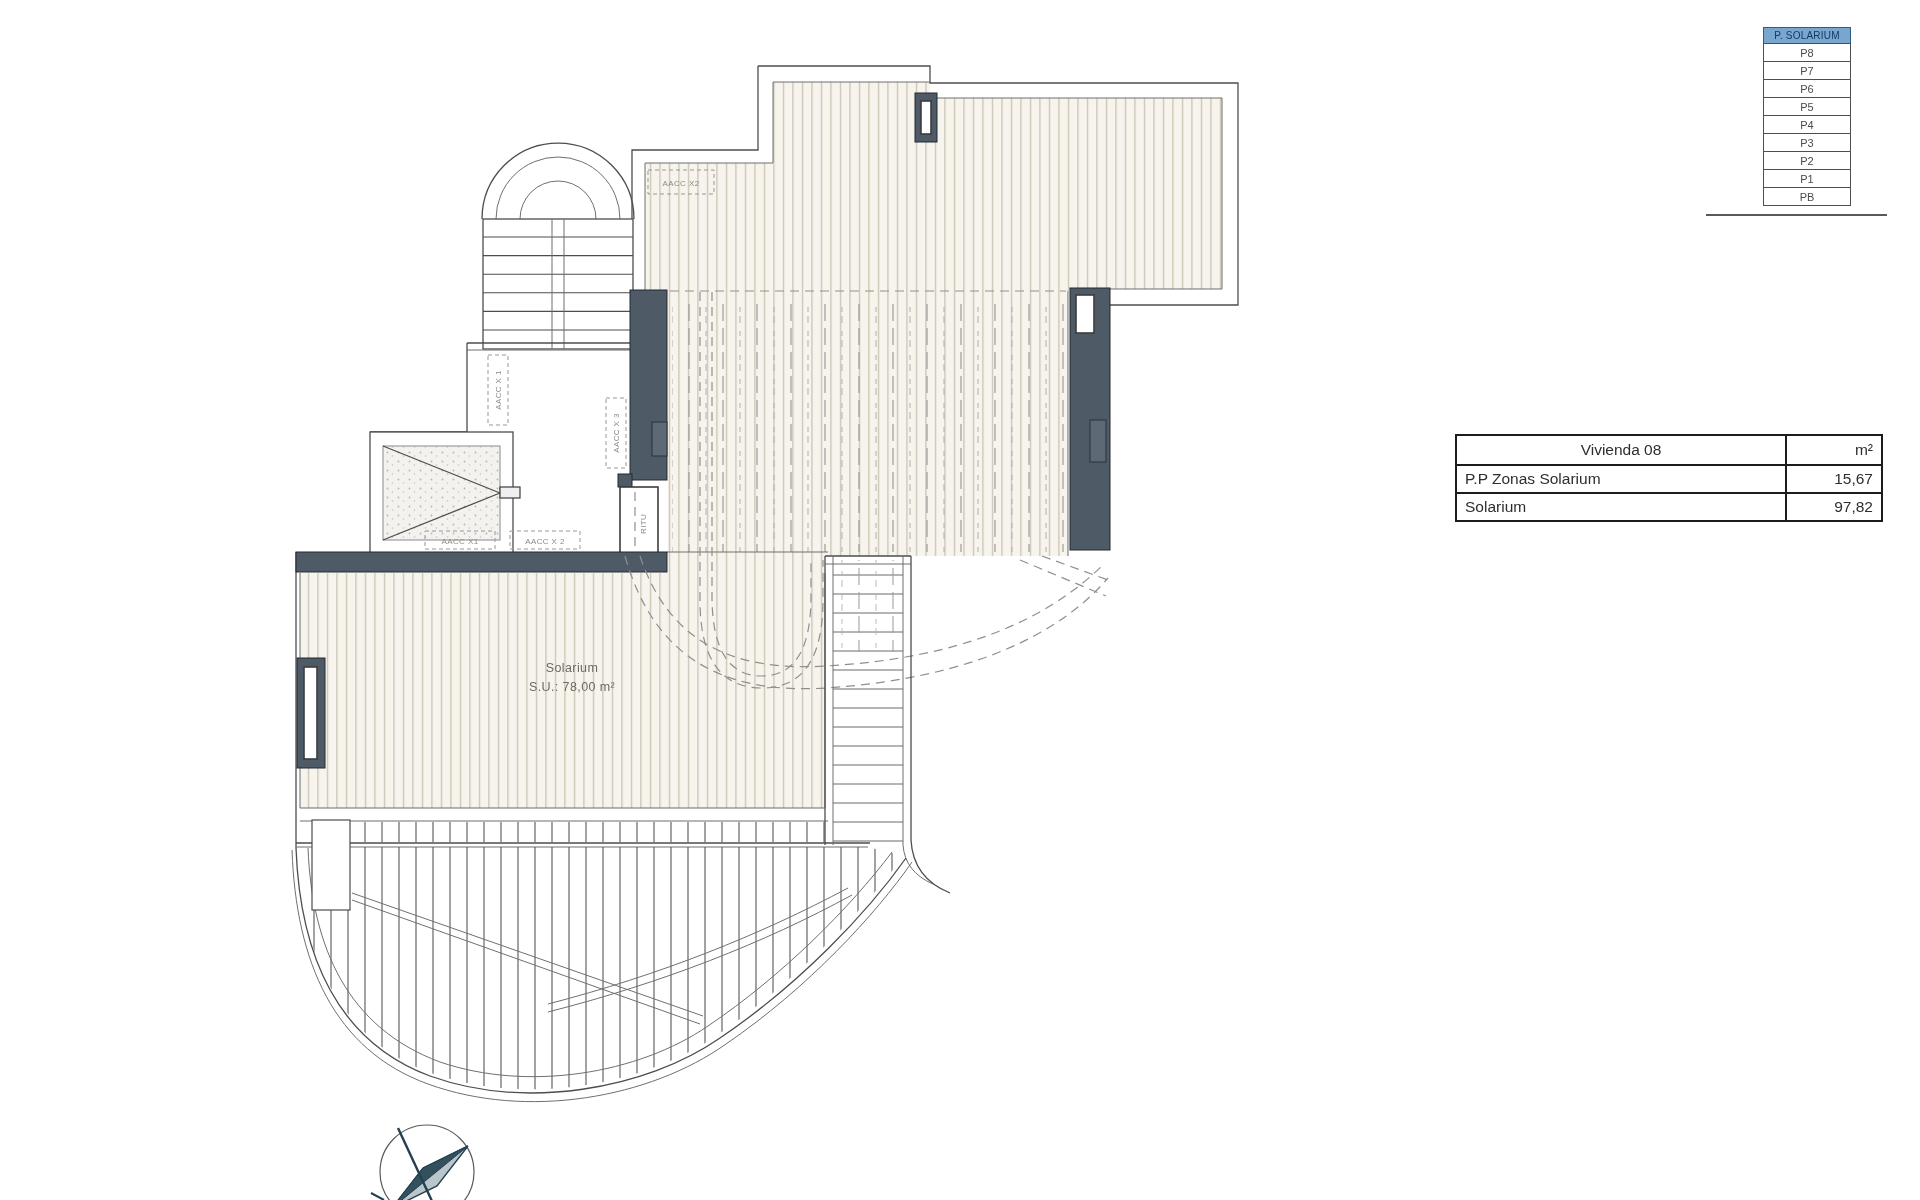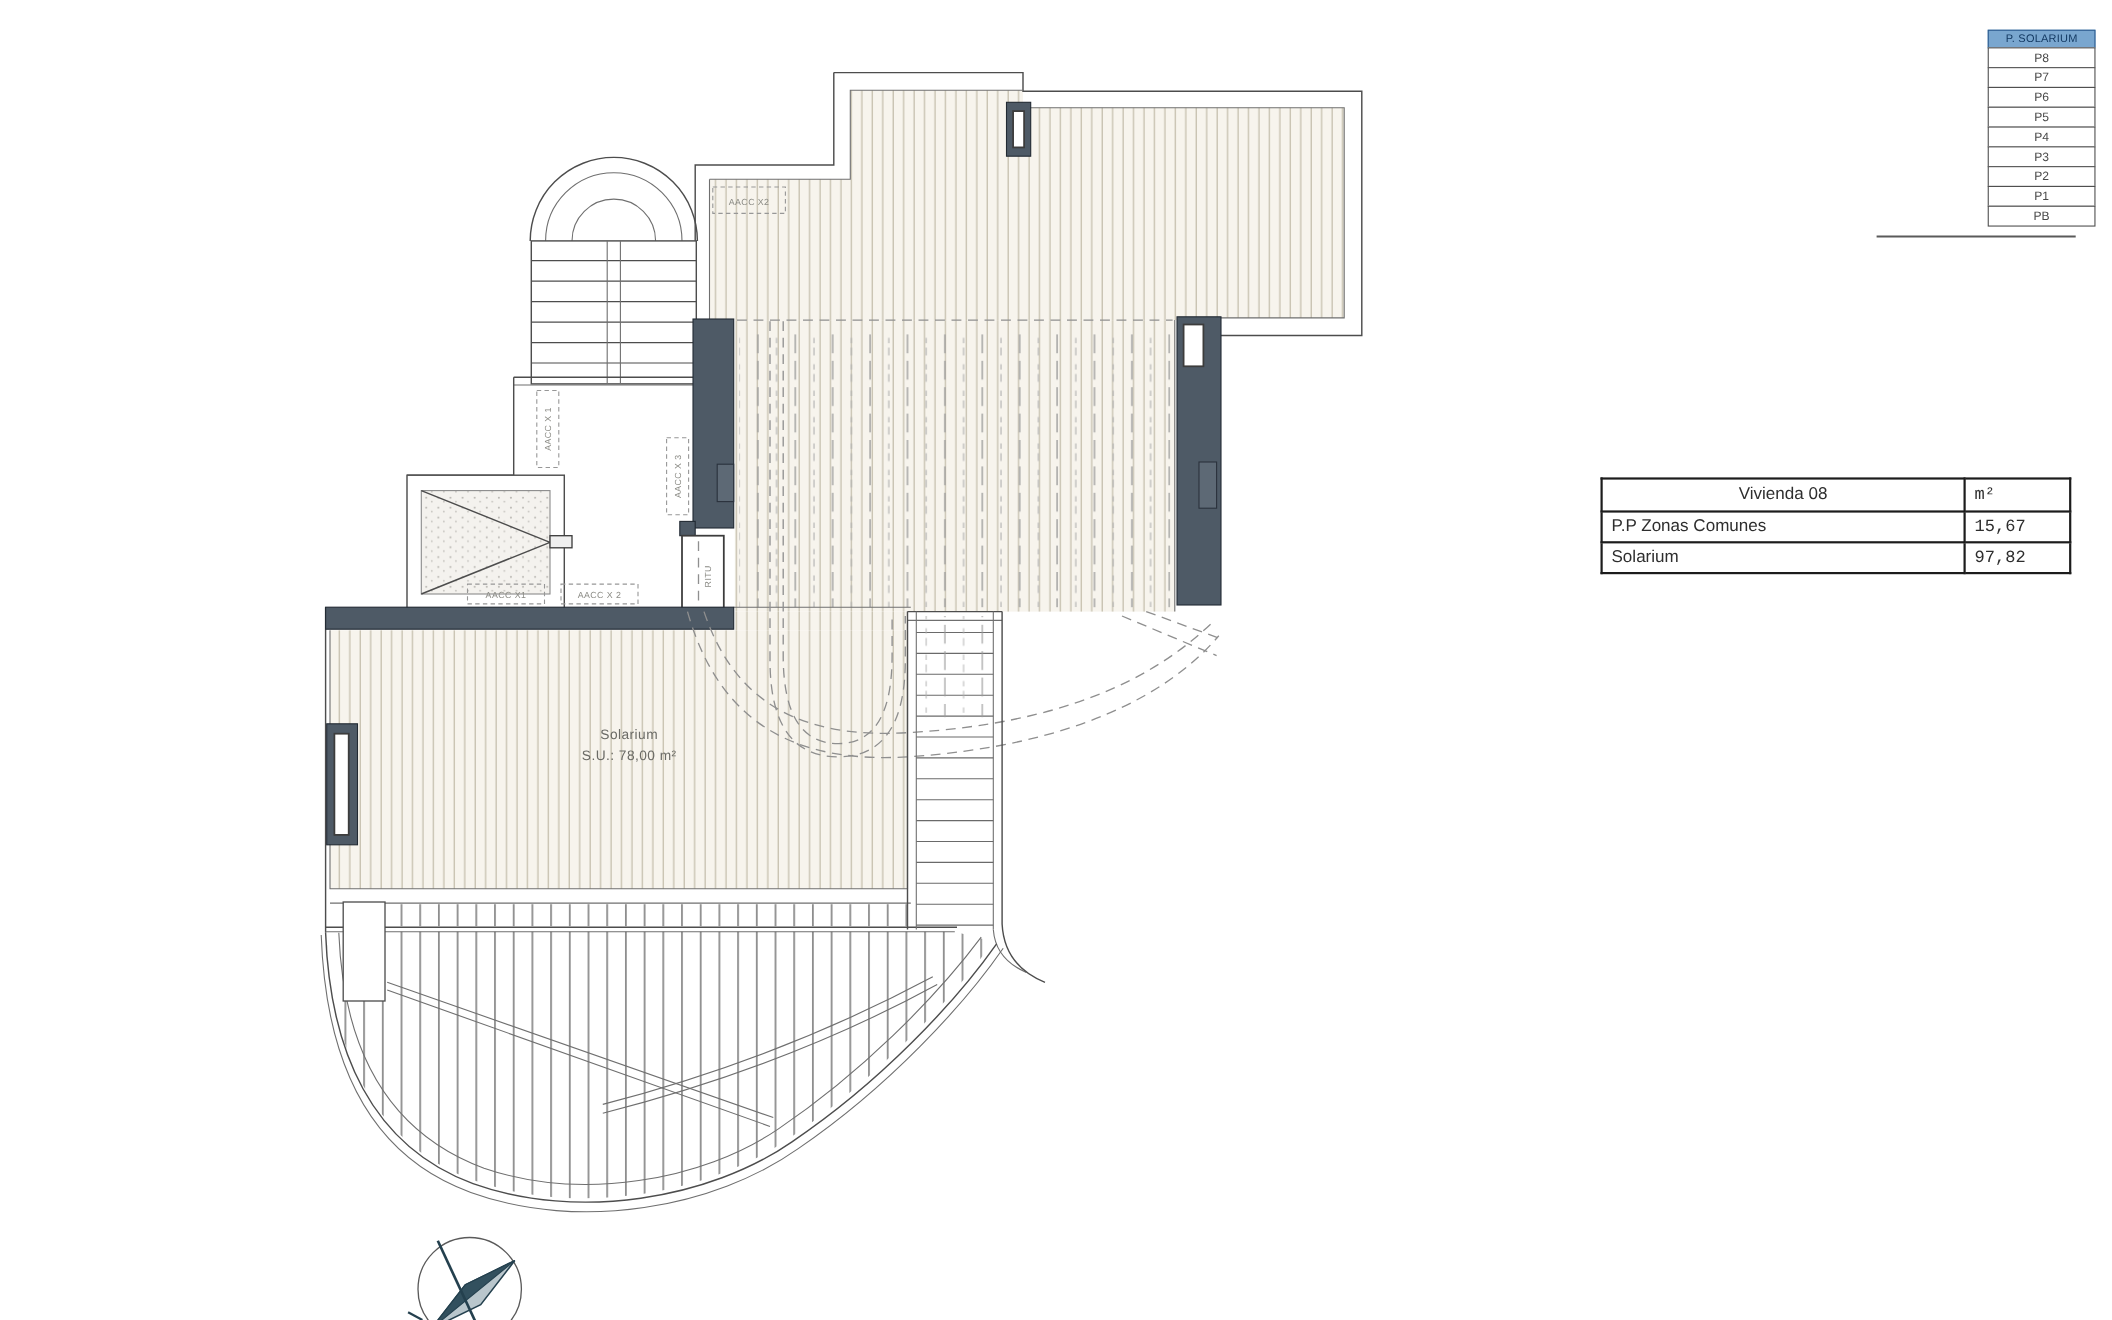--- a/index.html
+++ b/index.html
@@ -1,34 +1,34 @@
 <!DOCTYPE html>
 <html><head>
 <meta charset="utf-8">
 <style>
   html,body{margin:0;padding:0;background:#fff;width:1920px;height:1200px;overflow:hidden;
             font-family:"Liberation Sans",sans-serif;}
   .stage{position:absolute;inset:0;width:1920px;height:1200px;}
   svg{position:absolute;left:0;top:0;}
 
   
-  .levels{position:absolute;left:1763px;top:27px;width:98px;margin-left:44px;}
+  .levels{position:absolute;left:1763px;top:27px;width:88px;}
   .lvl{box-sizing:border-box;height:19px;border:1px solid #4f4f4f;margin-top:-1px;
        display:flex;align-items:center;justify-content:center;
        font-size:11px;color:#4a4a4a;background:#fff;}
   .lvl.active{height:17px;background:#79a6cf;border-color:#2d5c8f;color:#143a63;
        font-size:10px;letter-spacing:.2px;margin-top:0;}
 
   
   .areas{position:absolute;left:1455px;top:434px;border-collapse:collapse;background:#fff;border-radius:14px;}
   .areas td{border:2px solid #1c1c1c;font-size:15.5px;color:#2e2e2e;height:24px;
             padding:1px 8px;white-space:nowrap;}
   .areas .hdr td{height:26px;}
   .areas td.c{text-align:center;}
-  .areas td.v{text-align:left;width:78px;font-family:Liberation Mono, monospace;}
+  .areas td.v{text-align:right;width:78px;}
   .areas td.l{width:312px;}
 
   
   .ln       {stroke:#4d4d4d;stroke-width:1.3;fill:none;}
   .lnthin   {stroke:#6f6f6f;stroke-width:1;fill:none;}
   .dash     {stroke:#8f8f8f;stroke-width:1.2;fill:none;stroke-dasharray:9 6;}
   .wall     {fill:#4e5a66;stroke:#222a33;stroke-width:1;}
   .walllite {fill:#5d6975;stroke:#2a323c;stroke-width:1;}
   .white    {fill:#ffffff;stroke:#3c3c3c;stroke-width:1.6;}
   .box      {fill:none;stroke:#979797;stroke-width:1;stroke-dasharray:4 3;}
@@ -234,21 +234,21 @@
     <div class="lvl">PB</div>
   </div>
 
   <table class="areas">
     <tbody>
       <tr class="hdr">
         <td class="c l">Vivienda 08</td>
         <td class="c v">m²</td>
       </tr>
       <tr>
-        <td class="l">P.P Zonas Comunes</td>
+        <td class="l">P.P Zonas Solarium</td>
         <td class="v">15,67</td>
       </tr>
       <tr>
         <td class="l">Solarium</td>
         <td class="v">97,82</td>
       </tr>
     </tbody>
   </table>
 
 </div>

